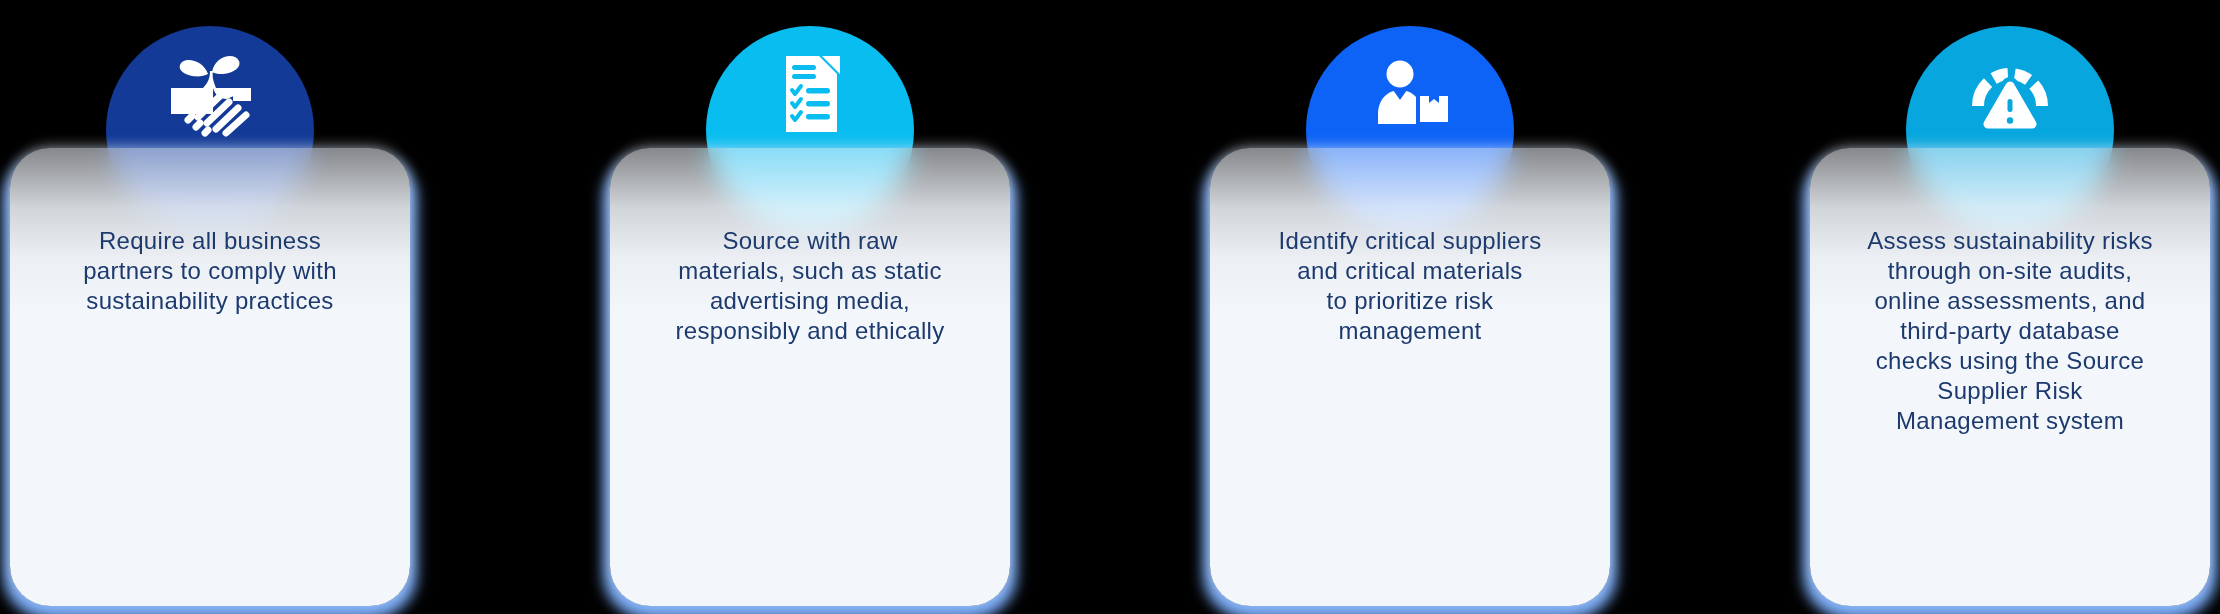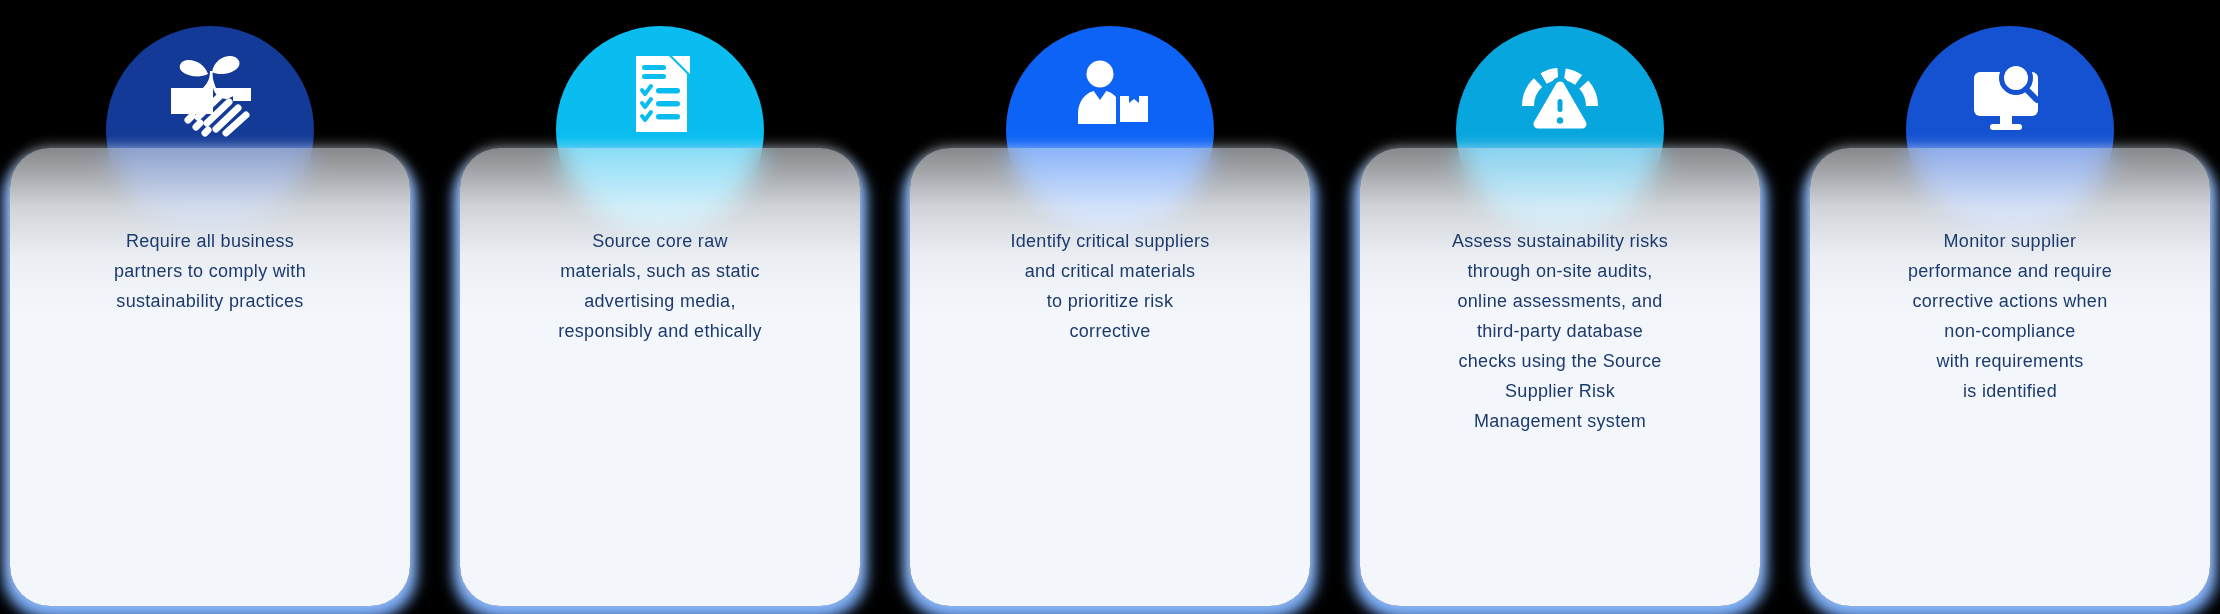--- a/index.html
+++ b/index.html
@@ -34,21 +34,21 @@
     box-shadow:
       0 -3px 12px rgba(255,255,255,0.38),
       -9px 9px 15px -3px rgba(122,170,243,0.92),
       9px 9px 15px -3px rgba(122,170,243,0.92),
       0 11px 15px rgba(122,170,243,0.95);
     z-index:1;
     text-align:center;
   }
   .card p{
     margin:0;padding:78px 14px 0;
-    font-size:18px;line-height:30px;font-weight:500;letter-spacing:.3px;
+    font-size:24px;line-height:30px;font-weight:500;letter-spacing:.3px;
     color:var(--text,#1d3a6e);
     white-space:pre-line;
   }
 </style>
 </head>
 <body>
 
 <div class="row" style="--text: #1d3a6e;">
 
   <div class="unit" style="--c: #123a96;">
@@ -93,42 +93,42 @@
           <rect x="48" y="70" width="24" height="5.5" rx="2.75"></rect>
         </g>
         <g stroke="var(--c)" stroke-width="4" fill="none" stroke-linecap="round" stroke-linejoin="round">
           <path d="M34 46 L37 50 L43 42"></path>
           <path d="M34 59 L37 63 L43 55"></path>
           <path d="M34 72 L37 76 L43 68"></path>
         </g>
       </svg>
     </div>
     <div class="card">
-      <p>Source core raw
+      <p>Source with raw
 materials, such as static
 advertising media,
 responsibly and ethically</p>
     </div>
   </div>
 
   <div class="unit" style="--c: #0d63f5;">
     <div class="badge-circle">
       <svg viewBox="0 0 104 104">
         <circle cx="42" cy="30" r="13.5" fill="#fff"></circle>
         <path fill="#fff" d="M20 80 V70 C20 55 30 46 42 46 C54 46 64 55 64 70 V80 Z"></path>
         <path fill="var(--c)" d="M35 46 L42 56 L49 46 Z"></path>
         <rect x="60" y="50" width="32" height="30" fill="#fff" stroke="var(--c)" stroke-width="4"></rect>
         <path fill="var(--c)" d="M71 50 h10 v9 l-5 -4 l-5 4 z"></path>
       </svg>
     </div>
     <div class="card">
       <p>Identify critical suppliers
 and critical materials
 to prioritize risk
-corrective</p>
+management</p>
     </div>
   </div>
 
   <div class="unit" style="--c: #08a6de;">
     <div class="badge-circle">
       <svg viewBox="0 0 104 104">
         <path d="M20 62 A32 32 0 0 1 84 62" fill="none" stroke="#fff" stroke-width="12" stroke-dasharray="26 7 15 7 15 7 26"></path>
         <path d="M52 42 L74 80 H30 Z" fill="none" stroke="var(--c)" stroke-width="18" stroke-linejoin="round"></path>
         <path d="M52 42 L74 80 H30 Z" fill="#fff" stroke="#fff" stroke-width="9" stroke-linejoin="round"></path>
         <rect x="49.5" y="55" width="5" height="13" rx="2.5" fill="var(--c)"></rect>
@@ -139,33 +139,14 @@
       <p>Assess sustainability risks
 through on-site audits,
 online assessments, and
 third-party database
 checks using the Source
 Supplier Risk
 Management system</p>
     </div>
   </div>
 
-  <div class="unit" style="--c: #1452d2;">
-    <div class="badge-circle">
-      <svg viewBox="0 0 104 104">
-        <rect x="16" y="28" width="64" height="44" rx="6" fill="#fff"></rect>
-        <rect x="42" y="72" width="12" height="8" fill="#fff"></rect>
-        <rect x="32" y="80" width="32" height="6" rx="3" fill="#fff"></rect>
-        <circle cx="58" cy="34" r="14.5" fill="#fff" stroke="var(--c)" stroke-width="5"></circle>
-        <path d="M68 45 L79 56" stroke="var(--c)" stroke-width="6" stroke-linecap="round"></path>
-      </svg>
-    </div>
-    <div class="card">
-      <p>Monitor supplier
-performance and require
-corrective actions when
-non-compliance
-with requirements
-is identified</p>
-    </div>
-  </div>
 
 </div>
 
 </body></html>

